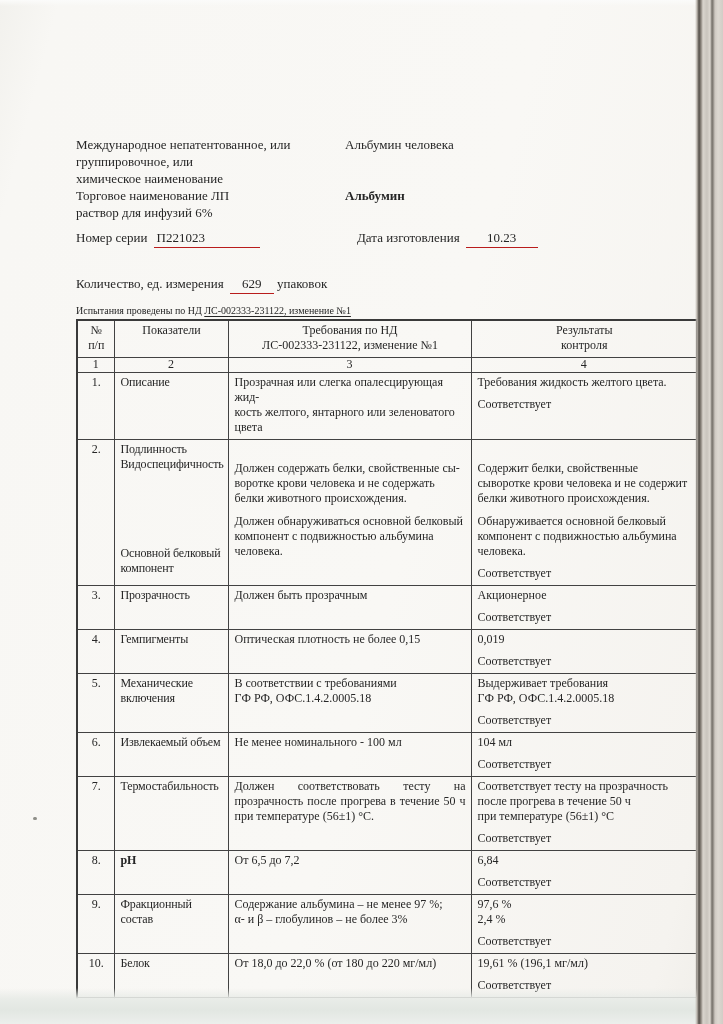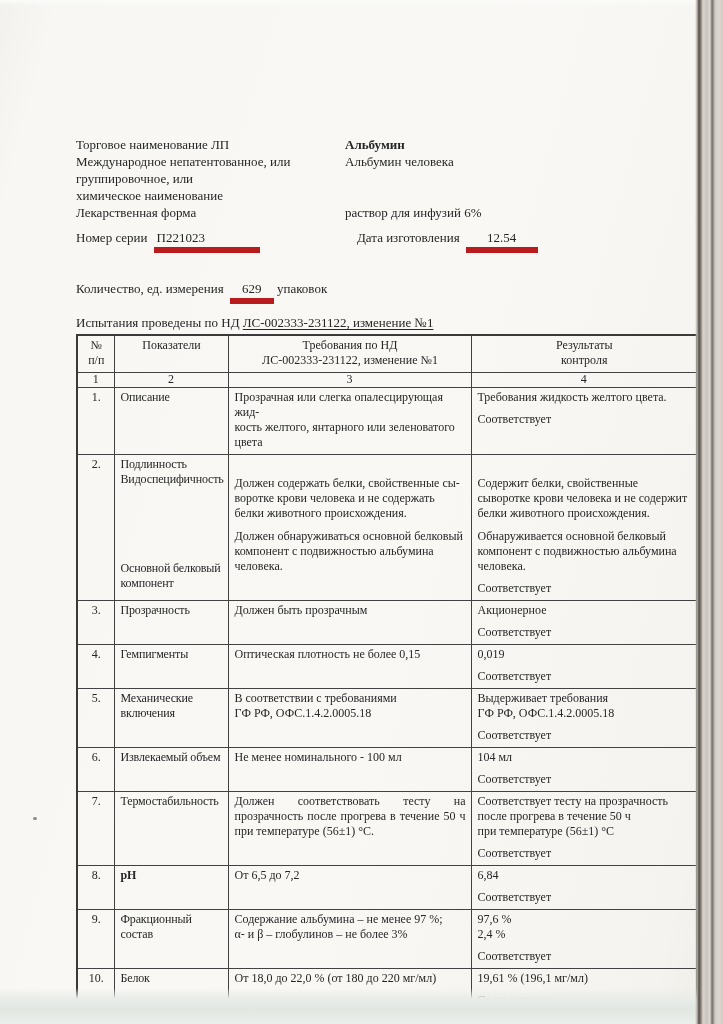--- a/index.html
+++ b/index.html
@@ -41,28 +41,28 @@
   .drow {display:flex; align-items:flex-start;}
   .drow .lbl {width:269px; flex:0 0 269px;}
   .bold {font-weight:bold;}
   .pre {white-space:pre-line;}
 
   .reg-line {margin-top:12px; font-size:13px;}
 
   .batch {margin-top:8px; font-size:13px; line-height:18px; display:flex;}
   .batch-left {width:281px; flex:0 0 281px;}
   .batch-right {flex:1;}
-  .uline {display:inline-block; border-bottom:6px solid #b91c1c; text-align:center; margin-left:6px; padding:0 3px;}
+  .uline {display:inline-block; border-bottom:1px solid #b91c1c; text-align:center; margin-left:6px; padding:0 3px;}
   .uline.left {text-align:left; padding-left:3px;}
   .u-series {min-width:100px;}
   .u-qty {min-width:38px;margin-top:27px;}
   .u-made {min-width:66px;}
   .u-exp {min-width:92px;}
 
-  .tests-line {margin-top:11px; font-size:13px;}
+  .tests-line {margin-top:11px; font-size:10px;}
   .tests-line .und {text-decoration:underline; text-underline-offset:2px;}
 
   table.results {
     margin-top:3px; border-collapse:collapse; table-layout:fixed; width:620px;
     font-size:12px; line-height:15px;
   }
   table.results td {border:1px solid #424242; vertical-align:top; padding:2px 5px 4px 6px;}
   table.results {border:2px solid #3a3a3a;}
   td.hd {text-align:center; padding:2px 2px 3px;}
   tr.colnum td {padding:0 0 1px; text-align:center; line-height:13px;}
@@ -88,49 +88,48 @@
   <div>Адрес места осуществления лицензируемого вида деятельности</div>
   <div>Россия, 614089, Пермский край, г. Пермь, ул. Братская, 177</div>
 </div>
 
 <div class="passport-line">ПАСПОРТ № 689 от 28.11.2023 г.</div>
 
 <div class="content">
 
   <div class="drug-grid">
     <div class="drow">
-      <div class="lbl">Торговое наименование ЛП</div>
-      <div class="bold">Альбумин</div>
-    </div>
-    <div class="drow">
       <div class="lbl pre">Международное непатентованное, или
 группировочное, или
 химическое наименование</div>
       <div>Альбумин человека</div>
     </div>
     <div class="drow">
-      <div class="lbl">Лекарственная форма</div>
+      <div class="lbl">Торговое наименование ЛП</div>
+      <div class="bold">Альбумин</div>
+    </div>
+    <div class="drow">
       <div>раствор для инфузий 6%</div>
     </div>
   </div>
 
 
   <div class="batch">
     <div class="batch-left">
       <div>
         <span>Номер серии</span><span class="uline left u-series">П221023</span>
       </div>
       <div>
         <span>Количество, ед. измерения</span><span class="uline u-qty">629</span>
         <span>упаковок</span>
       </div>
     </div>
     <div class="batch-right">
       <div>
-        <span>Дата изготовления</span><span class="uline u-made">12.54</span>
+        <span>Дата изготовления</span><span class="uline u-made">10.23</span>
       </div>
     </div>
   </div>
 
   <div class="tests-line">
     <span>Испытания проведены по НД </span><span class="und">ЛС-002333-231122, изменение №1</span>
   </div>
 
   <table class="results">
     <colgroup>

